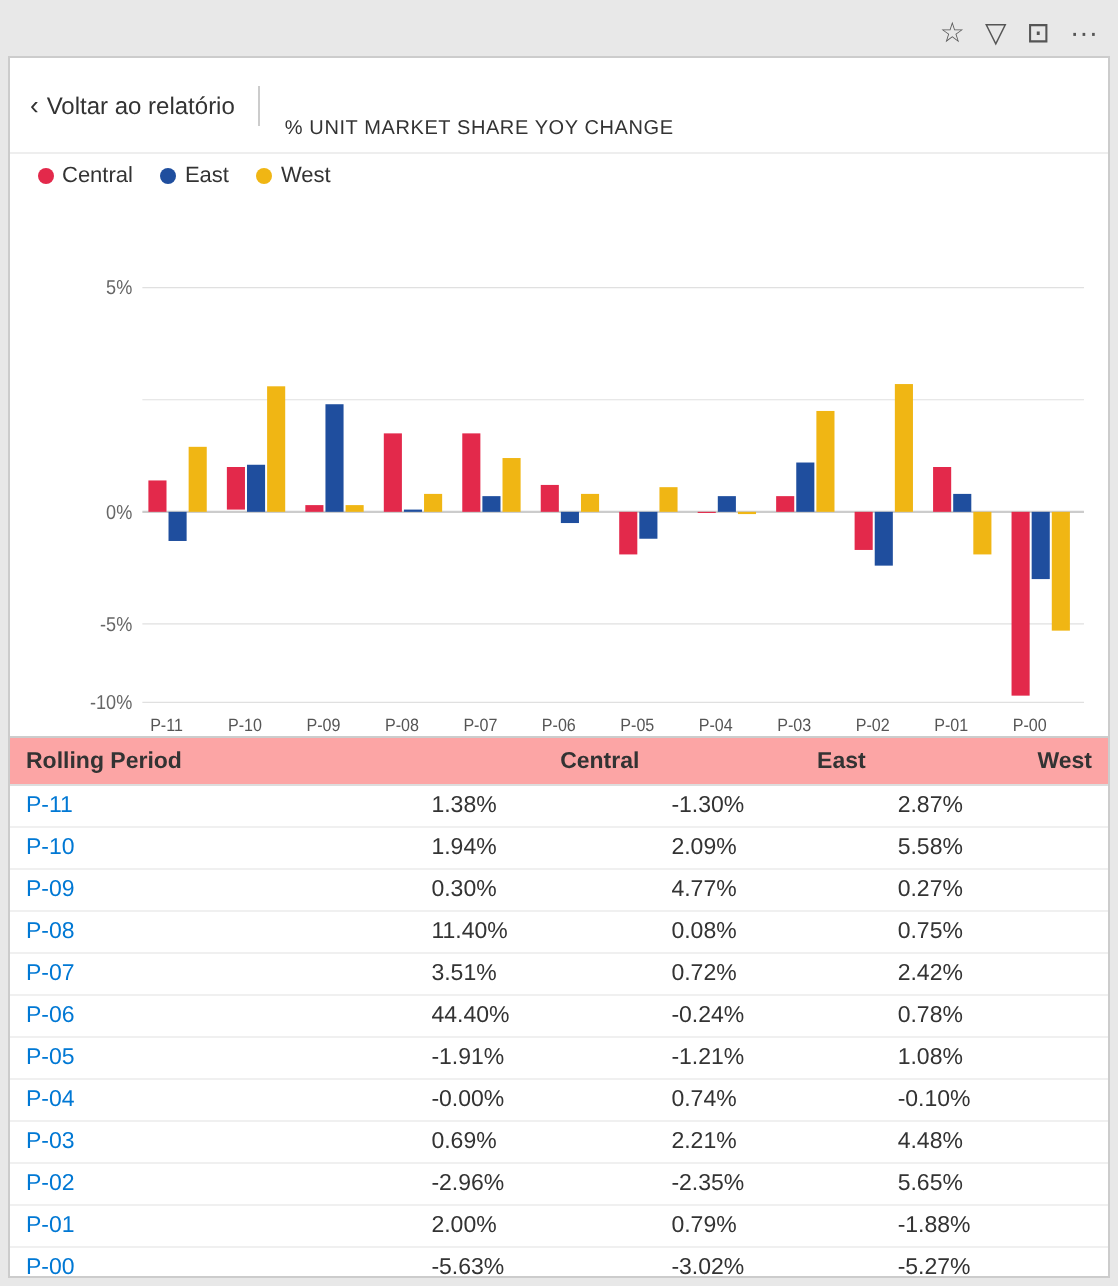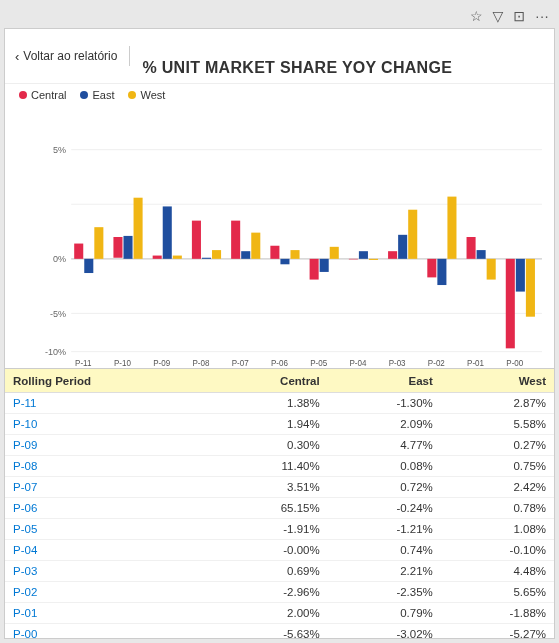--- a/index.html
+++ b/index.html
@@ -65,22 +65,22 @@
     .back-arrow {
       font-size: 13px;
     }
     .header-divider {
       width: 1px;
       height: 20px;
       background: #ccc;
       margin: 0 12px;
     }
     .chart-title {
-      font-size: 16px;
-      font-weight: 700;
+      font-size: 10px;
+      font-weight: 400;
       color: #333;
       letter-spacing: 0.3px;
       margin-top: 24px;
     }
     .legend {
       display: flex;
       align-items: center;
       gap: 14px;
       padding: 5px 14px;
     }
@@ -115,34 +115,33 @@
       font-size: 11.5px;
     }
     thead tr {
       border-bottom: 1px solid #ddd;
     }
     thead th {
       text-align: left;
       padding: 6px 8px 5px 8px;
       font-weight: 600;
       color: #333;
-      background: #fef9c3;
+      background: #fca5a5;
     }
     thead th:not(:first-child) {
       text-align: right;
     }
     tbody tr {
       border-bottom: 1px solid #f0f0f0;
     }
     tbody td {
       padding: 4px 8px;
       color: #333;
     }
     tbody td:not(:first-child) {
-      text-align: right;
     }
     .period-col {
       color: #0078d4;
       font-weight: 500;
     }
   </style>
 </head>
 <body>
 
 <div class="outer">
@@ -293,21 +292,21 @@
     <td>0.75%</td>
   </tr>
             <tr>
     <td class="period-col">P-07</td>
     <td>3.51%</td>
     <td>0.72%</td>
     <td>2.42%</td>
   </tr>
             <tr>
     <td class="period-col">P-06</td>
-    <td>65.15%</td>
+    <td>44.40%</td>
     <td>-0.24%</td>
     <td>0.78%</td>
   </tr>
             <tr>
     <td class="period-col">P-05</td>
     <td>-1.91%</td>
     <td>-1.21%</td>
     <td>1.08%</td>
   </tr>
             <tr>

